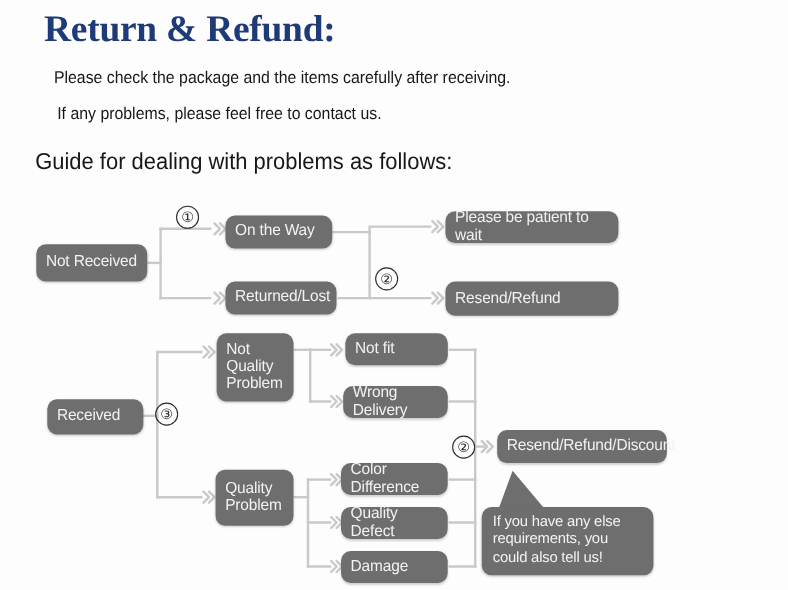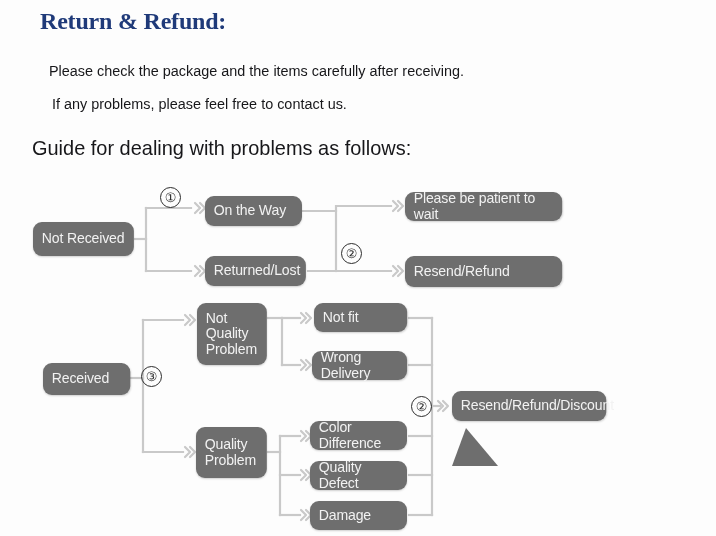--- a/index.html
+++ b/index.html
@@ -21,21 +21,21 @@
     position: absolute;
     left: 0; top: 0;
     width: 716px;
   }
   #title {
     position: absolute;
     left: 40px;
     top: 8px;
     font-family: "Liberation Serif", serif;
     font-weight: bold;
-    font-size: 24px;
+    font-size: 34px;
     letter-spacing: -0.2px;
     color: #1f3a79;
     white-space: nowrap;
     text-align: center;
   }
   .intro-line {
     position: absolute;
     font-family: "Liberation Sans", sans-serif;
     font-size: 15.5px;
     color: #17171a;
@@ -267,14 +267,17 @@
   <div class="marker" style="left:341px; top:243px;">
     <span>②</span>
   </div>
   <div class="marker" style="left:141px; top:366px;">
     <span>③</span>
   </div>
   <div class="marker" style="left:411px; top:396px;">
     <span>②</span>
   </div>
 
+  <div id="callout">
+    <span>If you have any else requirements, you could also tell us!</span>
+  </div>
 
 </div>
 
 </body></html>

